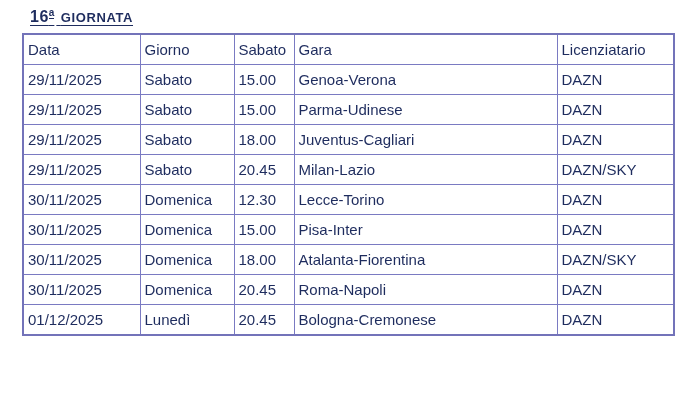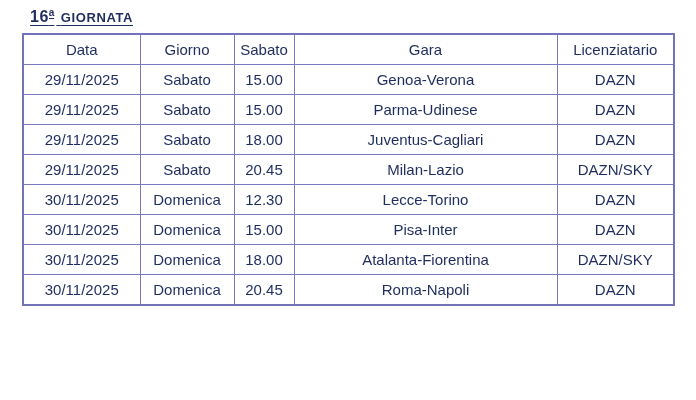--- a/index.html
+++ b/index.html
@@ -49,21 +49,21 @@
     width: 651px;
     border-collapse: collapse;
     table-layout: fixed;
     border: 2px solid #7373b9;
     color: #1e2c5e;
   }
   table.fixtures th,
   table.fixtures td {
     border: 1px solid #7a7ac2;
     height: 29px;
-    text-align: center;
+    text-align: left;
     vertical-align: middle;
     font-size: 15px;
     font-weight: 500;
     padding: 0 4px;
     overflow: hidden;
     white-space: nowrap;
   }
   table.fixtures th {
     font-weight: 500;
   }
@@ -149,16 +149,23 @@
           <td>Atalanta-Fiorentina</td>
           <td>DAZN/SKY</td>
         </tr>
         <tr>
           <td>30/11/2025</td>
           <td>Domenica</td>
           <td>20.45</td>
           <td>Roma-Napoli</td>
           <td>DAZN</td>
         </tr>
+        <tr>
+          <td>01/12/2025</td>
+          <td>Lunedì</td>
+          <td>20.45</td>
+          <td>Bologna-Cremonese</td>
+          <td>DAZN</td>
+        </tr>
       </tbody>
     </table>
 
 </div>
 
 </body></html>

